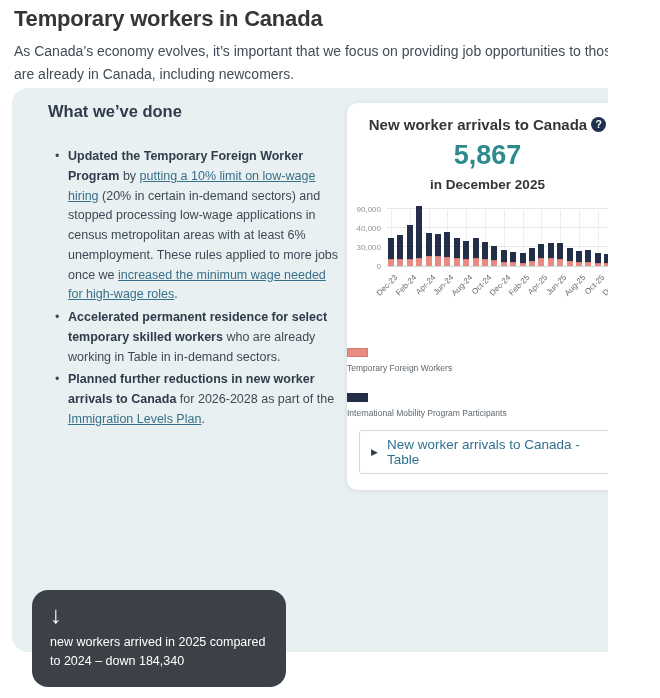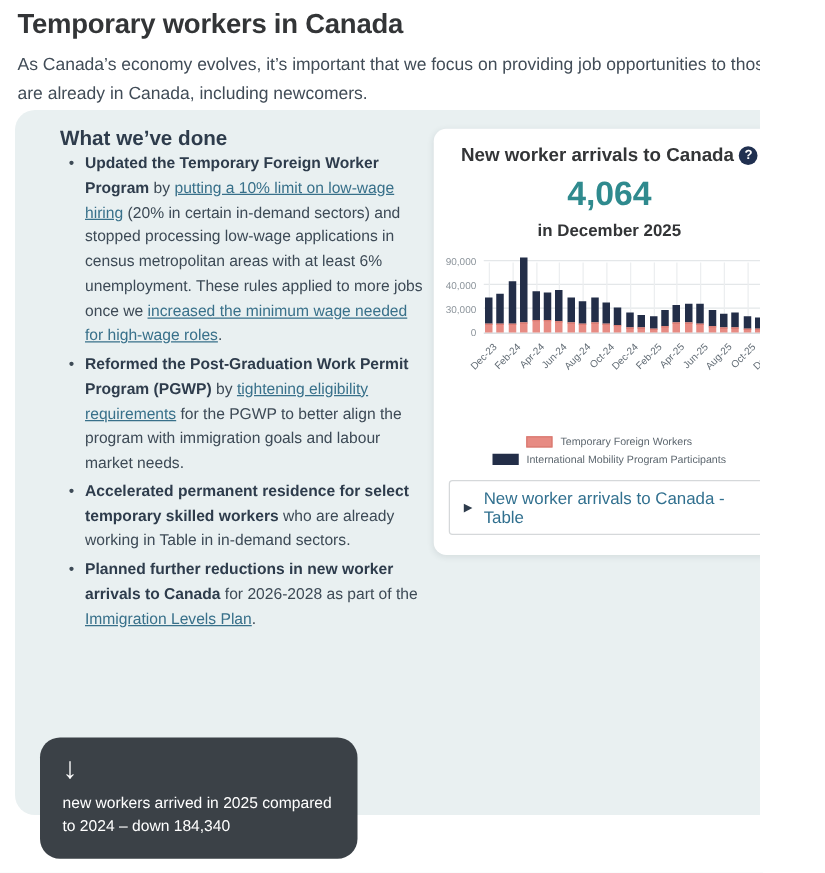--- a/index.html
+++ b/index.html
@@ -4,21 +4,21 @@
 <style>
   * { margin:0; padding:0; box-sizing:border-box; }
   html,body { background:#fff; width:660px; height:698px; font-family:"Liberation Sans", sans-serif; }
   .page { position:relative; width:608px; height:698px; overflow:hidden; background:#fff;text-decoration:underline; }
 
   .page-title { position:absolute; left:14px; top:6px; font-size:22px; font-weight:700; color:#333537; letter-spacing:-0.2px; }
   .intro { position:absolute; left:14px; top:40px; width:638px; font-size:14px; line-height:1.66; color:#414c57; }
 
   .panel { position:absolute; left:12px; top:88px; width:636px; height:564px; background:#e9f0f1; border-radius:16px; }
   .left-col { position:absolute; left:24px; top:14px; width:302px; }
-  .section-title { font-size:16.5px; font-weight:700; color:#2e3c4c; padding-left:12px; }
+  .section-title { font-size:16.5px; font-weight:700; color:#2e3c4c; padding-left:12px; margin-bottom:26px; }
   .actions { list-style:none; padding-left:32px; width:300px; }
   .actions li { position:relative; font-size:12.5px; line-height:1.58; color:#3d4a56; margin-bottom:3px; width:272px; }
   .actions li::before { content:"•"; position:absolute; left:-13px; top:0; color:#3d4a56; font-size:12.5px; }
   .actions b { color:#2e3c4c; font-weight:700; }
   .actions a { color:#38708a; text-decoration:underline; cursor:pointer; }
 
   .card { position:absolute; left:335px; top:15px; width:281px; background:#ffffff; border-radius:10px;
           box-shadow:0 1px 5px rgba(40,60,70,0.10); padding:13px 0 16px; }
   .card-title-row { text-align:center; font-size:15px; font-weight:700; color:#333537; }
   .qicon { display:inline-block; width:15px; height:15px; border-radius:50%; background:#203050; color:#fff;
@@ -31,21 +31,21 @@
   .grid-h { position:absolute; left:0; width:100%; height:1px; background:#e4e7e9; }
   .grid-v { position:absolute; top:0; width:1px; height:100%; background:#eceef0; }
   .bar { position:absolute; bottom:0; display:flex; flex-direction:column; justify-content:flex-end; width:6px; }
   .seg-imp { background:#232e48; }
   .seg-tfw { background:#e78b83; border-top:1px solid #d97a71; }
   .ylab { position:absolute; left:0; width:34px; text-align:right; font-size:8px; color:#8d959c; }
   .xlab { position:absolute; width:40px; text-align:right; font-size:8px; color:#626c75;
           transform:rotate(-45deg); transform-origin:100% 0; white-space:nowrap; }
 
   .legend { margin-top:34px; }
-  .legend-row { display:flex; justify-content:center; align-items:center; gap:6px; margin-top:4px; }
+  .legend-row { display:flex; justify-content:center; gap:6px; margin-top:20px;flex-direction:column; }
   .swatch { width:21px; height:9px; display:inline-block; }
   .swatch.pink { background:#e78b83; border:1px solid #d97a71; }
   .swatch.navy { background:#232e48; }
   .legend-label { font-size:8.5px; color:#5d676f; }
 
   .table-toggle { margin:12px 12px 0; border:1px solid #d5d8da; border-radius:3px; background:#fff;
                   padding:6px 11px; font-size:13.5px; color:#31708f; cursor:pointer; display:flex; align-items:center; gap:9px; }
   .tri { font-size:9px; color:#2e3c4c; }
 
   .badge { position:absolute; left:32px; top:590px; width:254px; background:#3b4147; border-radius:16px;
@@ -61,31 +61,30 @@
 
   <h1 class="page-title">Temporary workers in Canada</h1>
   <p class="intro">As Canada’s economy evolves, it’s important that we focus on providing job opportunities to those who are already in Canada, including newcomers.</p>
 
   <div class="panel">
 
     <div class="left-col">
       <h2 class="section-title">What we’ve done</h2>
       <ul class="actions" id="actions-list">
           <li><b>Updated the Temporary Foreign Worker Program</b><span> by </span><a>putting a 10% limit on low-wage hiring</a><span> (20% in certain in-demand sectors) and stopped processing low-wage applications in census metropolitan areas with at least 6% unemployment. These rules applied to more jobs once we </span><a>increased the minimum wage needed for high-wage roles</a><span>.</span></li>
-          <li><b>Reformed the Post-Graduation Work Permit Program (PGWP)</b><span> by </span><a>tightening eligibility requirements</a><span> for the PGWP to better align the program with immigration goals and labour market needs.</span></li>
           <li><b>Accelerated permanent residence for select temporary skilled workers</b><span> who are already working in Table in in-demand sectors.</span></li>
           <li><b>Planned further reductions in new worker arrivals to Canada</b><span> for 2026-2028 as part of the </span><a>Immigration Levels Plan</a><span>.</span></li>
         </ul>
     </div>
 
     <div class="card">
       <div class="card-title-row">
         <span>New worker arrivals to Canada</span><span class="qicon">?</span>
       </div>
-      <div class="big-number" style="color: rgb(47, 138, 142);">4,064</div>
+      <div class="big-number" style="color: rgb(47, 138, 142);">5,867</div>
       <div class="period">in December 2025</div>
 
       <div class="chart" id="chart">
         <div class="plot" id="plot">
             <div class="grid-h" style="bottom: 19px;"></div>
             <div class="grid-h" style="bottom: 38px;"></div>
             <div class="grid-h" style="bottom: 57px;"></div>
             <div class="grid-v" style="left: 4px;"></div>
             <div class="bar" style="left: 1px;">
               <div class="seg-imp" style="height: 21.85px;"></div>

